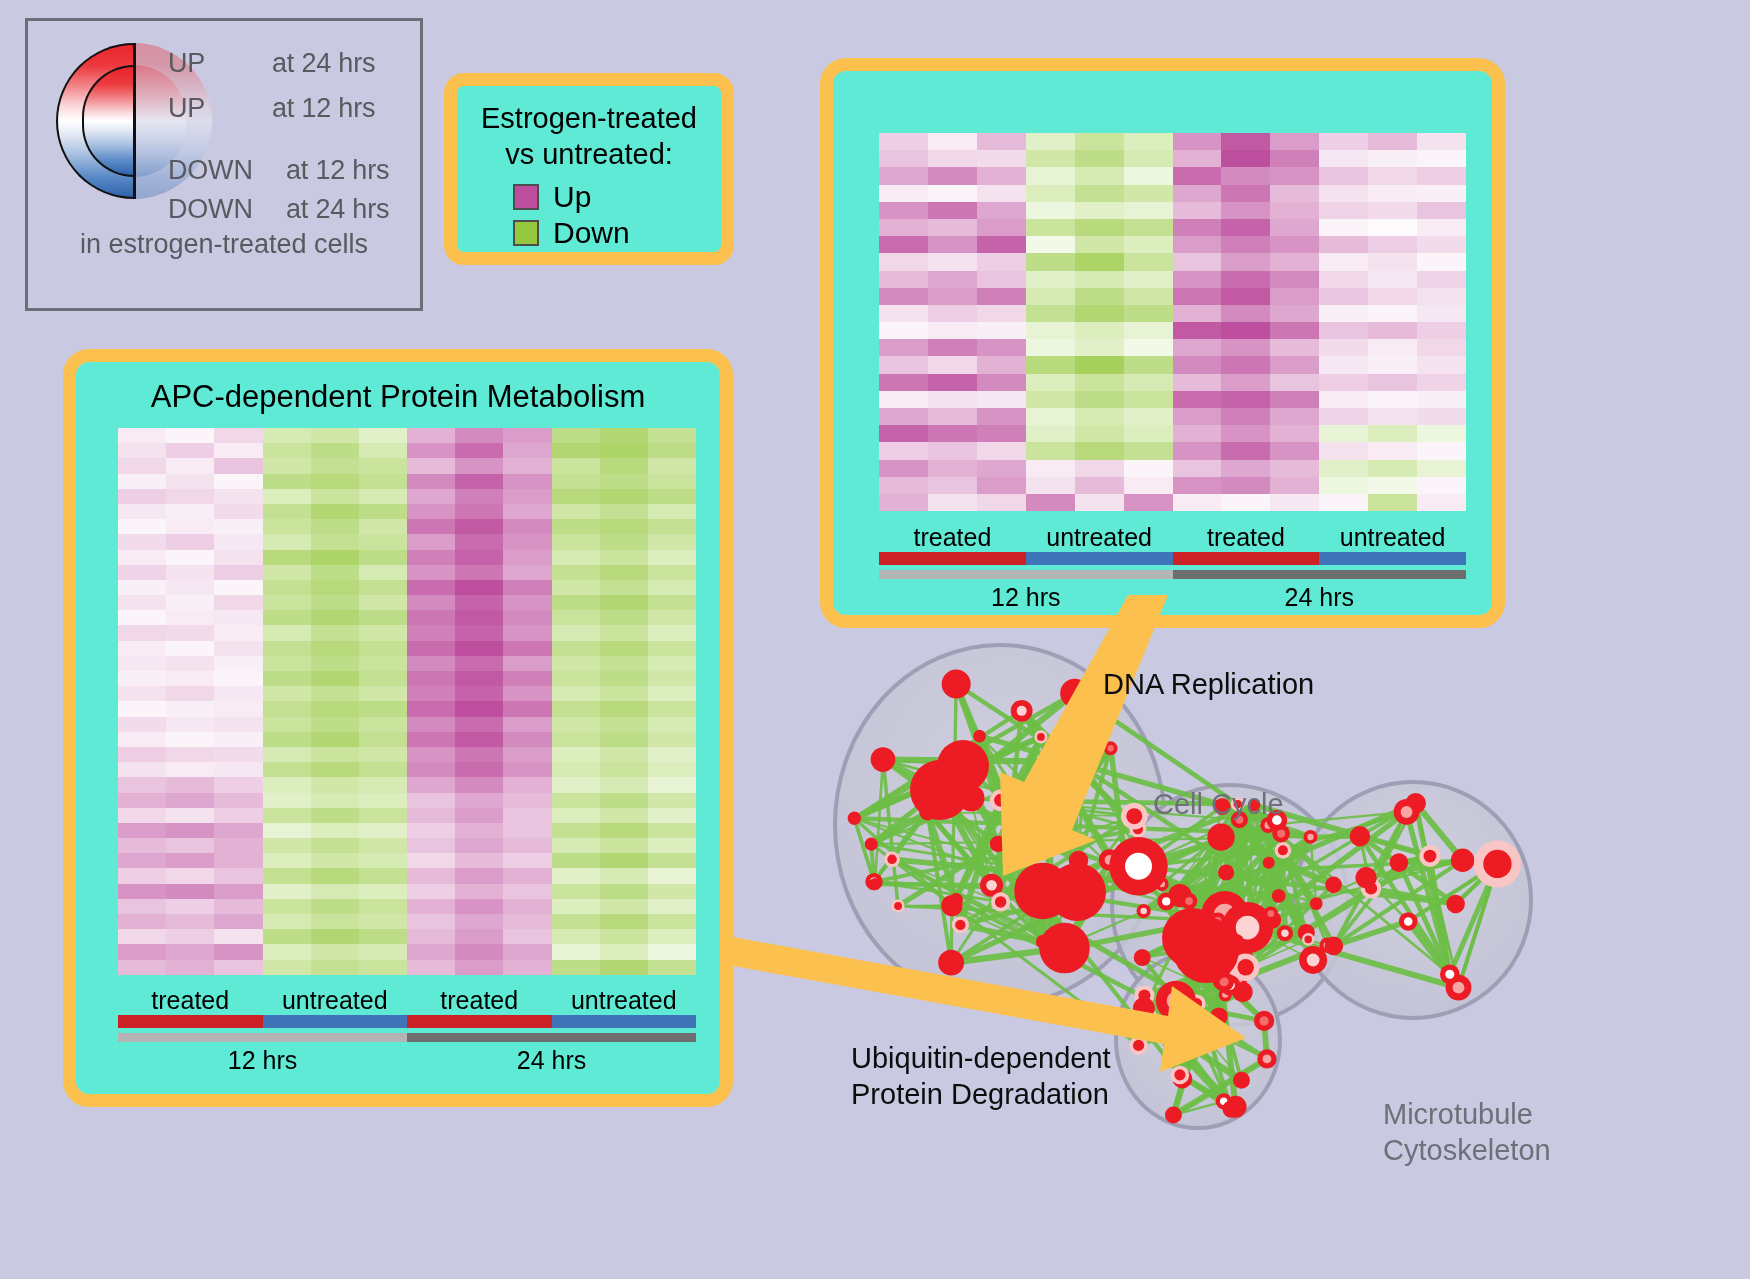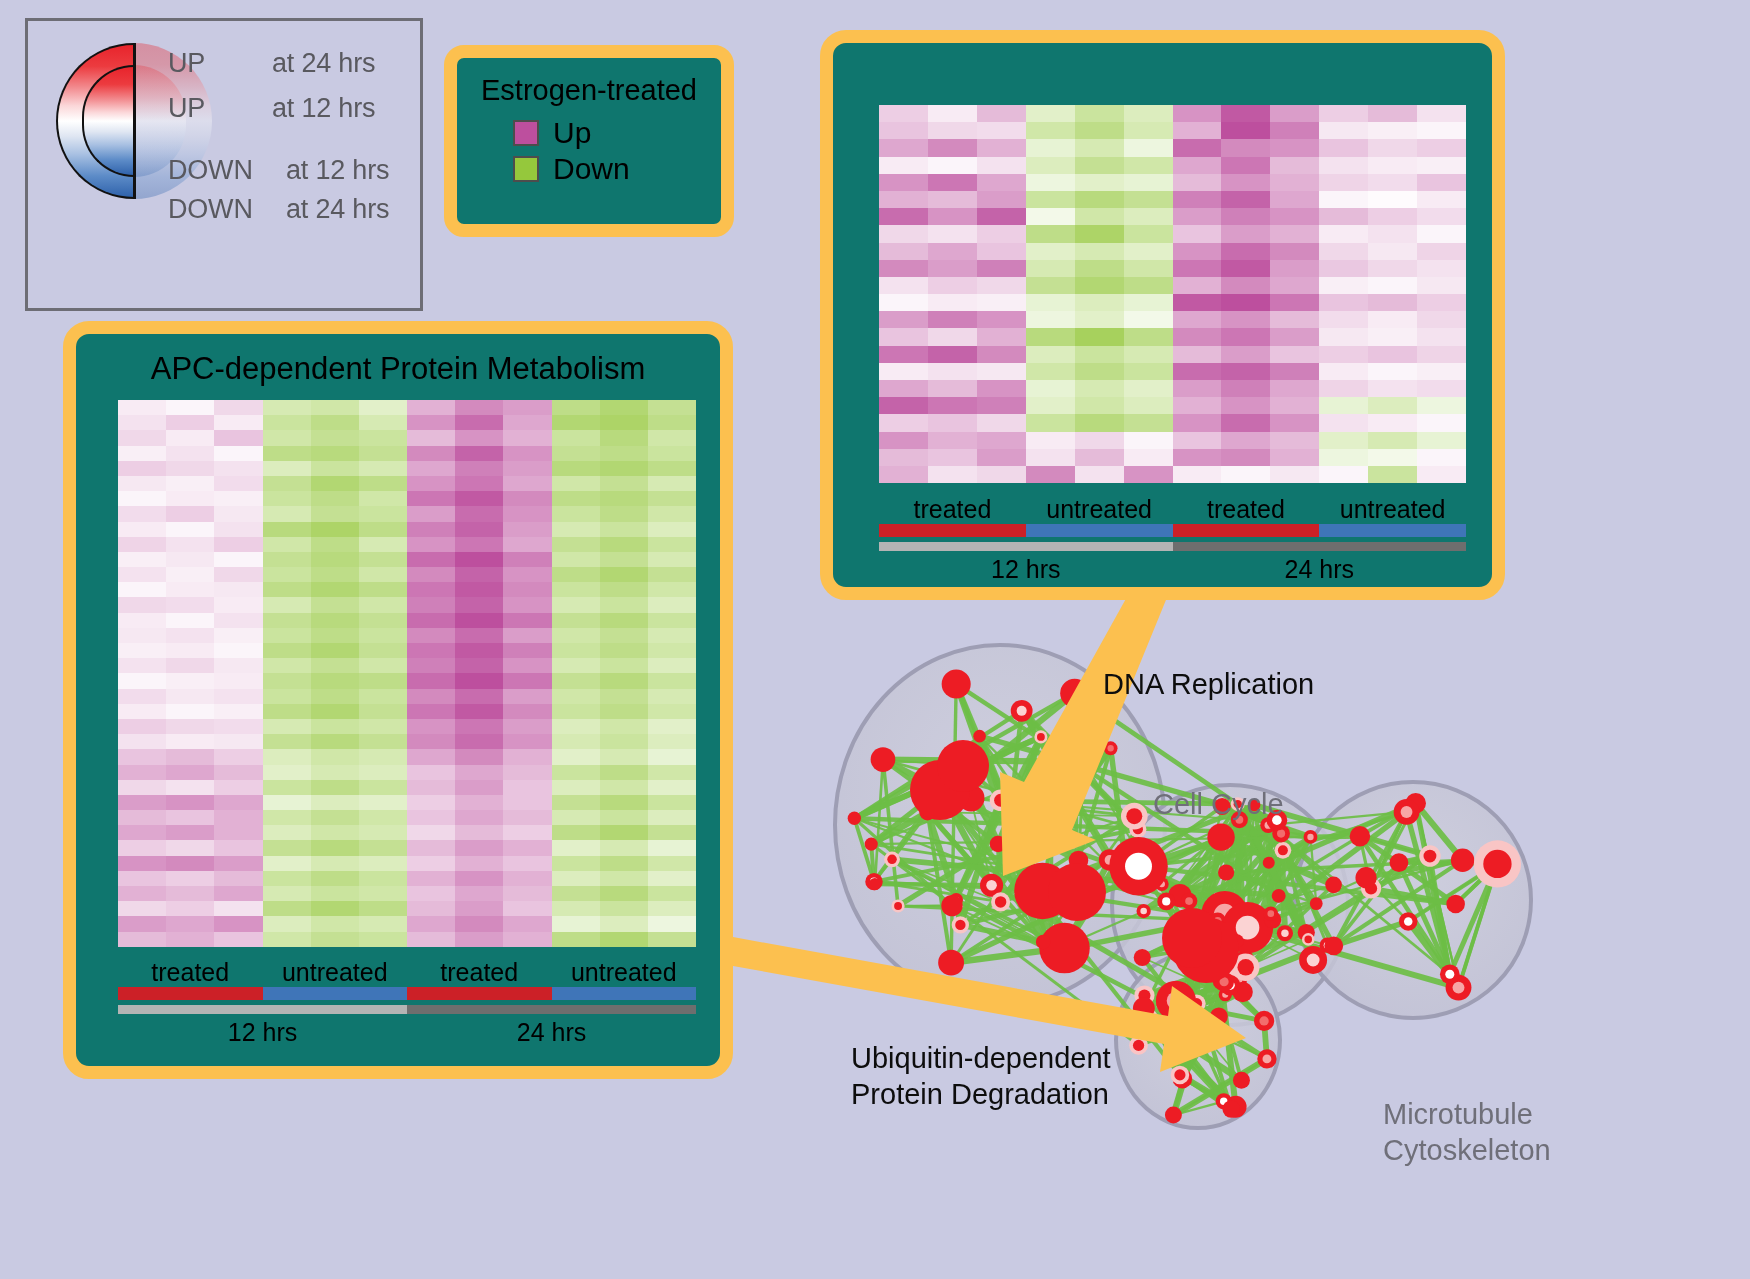--- a/index.html
+++ b/index.html
@@ -88,24 +88,25 @@
     left: 0; right: 0; top: 206px;
     text-align: center;
     color: #59595f;
     font-size: 27px;
     line-height: 34px;
   }
 
   
   .panel {
     position: absolute;
-    background: #0f766e;
+    background: #5eead4;
     border: 13px solid #fcc04f;
     border-radius: 26px;
     box-sizing: border-box;
+    margin-top: 28px;
   }
   .panel-title {
     text-align: center;
     color: #000;
     font-size: 31px;
     font-weight: 400;
   }
 
   
   #legend-panel {
@@ -210,26 +211,28 @@
     <div class="wheel-label" style="left:140px; top:72px;">UP</div>
     <div class="wheel-label" style="left:244px; top:72px;">at 12 hrs</div>
 
     <div class="wheel-label" style="left:140px; top:134px;">DOWN</div>
     <div class="wheel-label" style="left:258px; top:134px;">at 12 hrs</div>
 
     <div class="wheel-label" style="left:140px; top:173px;">DOWN</div>
     <div class="wheel-label" style="left:258px; top:173px;">at 24 hrs</div>
 
     <div id="wheel-caption">
+      <div>in estrogen-treated cells</div>
     </div>
   </div>
 
   <div id="legend-panel" class="panel">
     <div class="legend-head">
       <div>Estrogen-treated</div>
+      <div>vs untreated:</div>
     </div>
     <div class="legend-rows">
       <div class="legend-row">
         <span class="legend-swatch" id="sw-up" style="background: rgb(189, 79, 158);"></span>
         <span class="legend-label">Up</span>
       </div>
       <div class="legend-row">
         <span class="legend-swatch" id="sw-down" style="background: rgb(149, 200, 60);"></span>
         <span class="legend-label">Down</span>
       </div>

